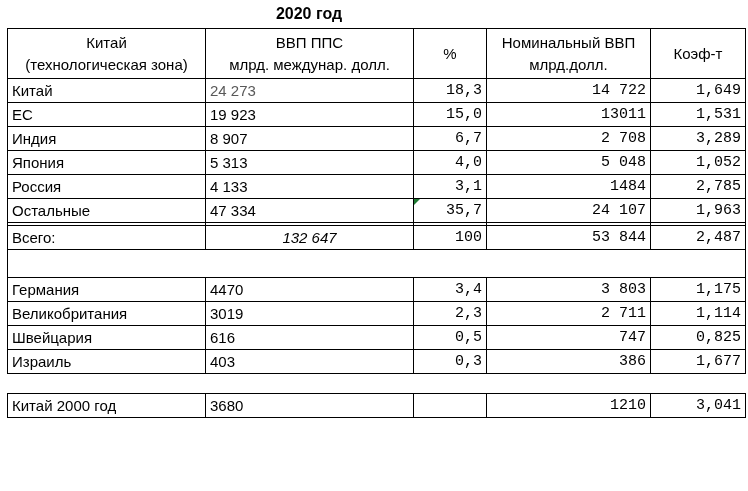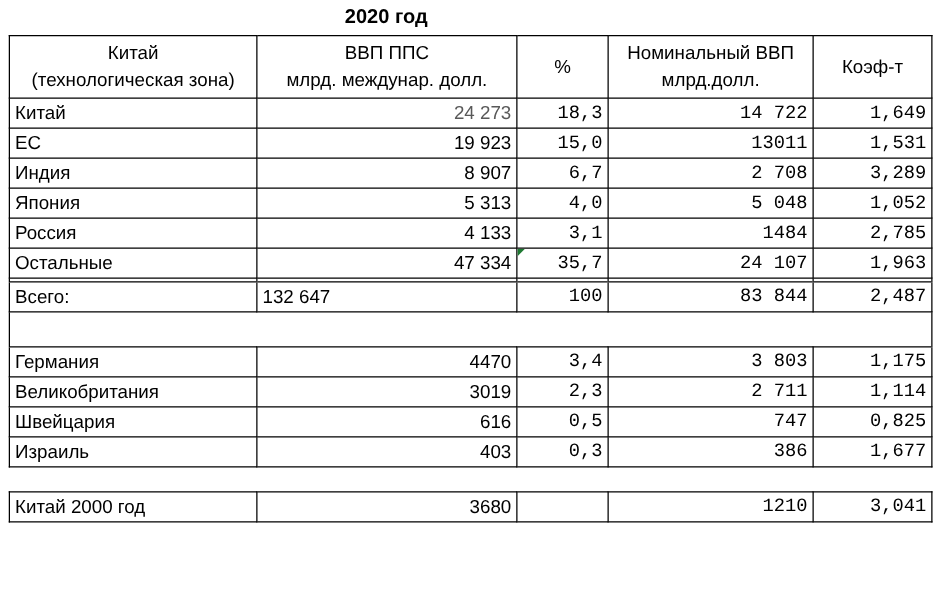--- a/index.html
+++ b/index.html
@@ -14,21 +14,21 @@
   }
   table.tbl{
     position:absolute;left:7px;top:28px;
     border-collapse:collapse;table-layout:fixed;
     font-size:15px;color:#000;
   }
   td{padding:0 4px;white-space:nowrap;overflow:hidden;vertical-align:middle;box-sizing:border-box;}
   .r-head td{border:1px solid #000;height:50px;text-align:center;line-height:22px;}
   .r-data td{border:1px solid #000;height:24px;}
   .c-name{text-align:left;}
-  .c-ppp{text-align:right;}
+  .c-ppp{text-align:left;}
   .c-pct,.c-nom,.c-coef{text-align:right;font-family:Liberation Mono, monospace;}
   .r-thin td{height:3px;padding:0;border-left:1px solid #000;border-right:1px solid #000;}
   .r-gapb td{height:28px;padding:0;border:none;}
   .r-gapb td:first-child{border-left:1px solid #000;}
   .r-gapb td:last-child{border-right:1px solid #000;}
   .r-gapp td{height:20px;padding:0;border:none;}
   td.has-err{position:relative;}
   .err-tri{
     position:absolute;top:0;left:0;width:0;height:0;
     border-top:6px solid #217346;border-right:6px solid transparent;
@@ -115,23 +115,23 @@
         </tr>
         <tr class="r-thin">
           <td></td>
           <td></td>
           <td></td>
           <td></td>
           <td></td>
         </tr>
         <tr class="r-data">
           <td class="c-name">Всего:</td>
-          <td class="c-ppp" style="text-align: left;">132 647</td>
+          <td class="c-ppp" style="text-align: center; font-style: italic;">132 647</td>
           <td class="c-pct">100</td>
-          <td class="c-nom">83 844</td>
+          <td class="c-nom">53 844</td>
           <td class="c-coef">2,487</td>
         </tr>
         <tr class="r-gapb">
           <td></td>
           <td></td>
           <td></td>
           <td></td>
           <td></td>
         </tr>
         <tr class="r-data">

